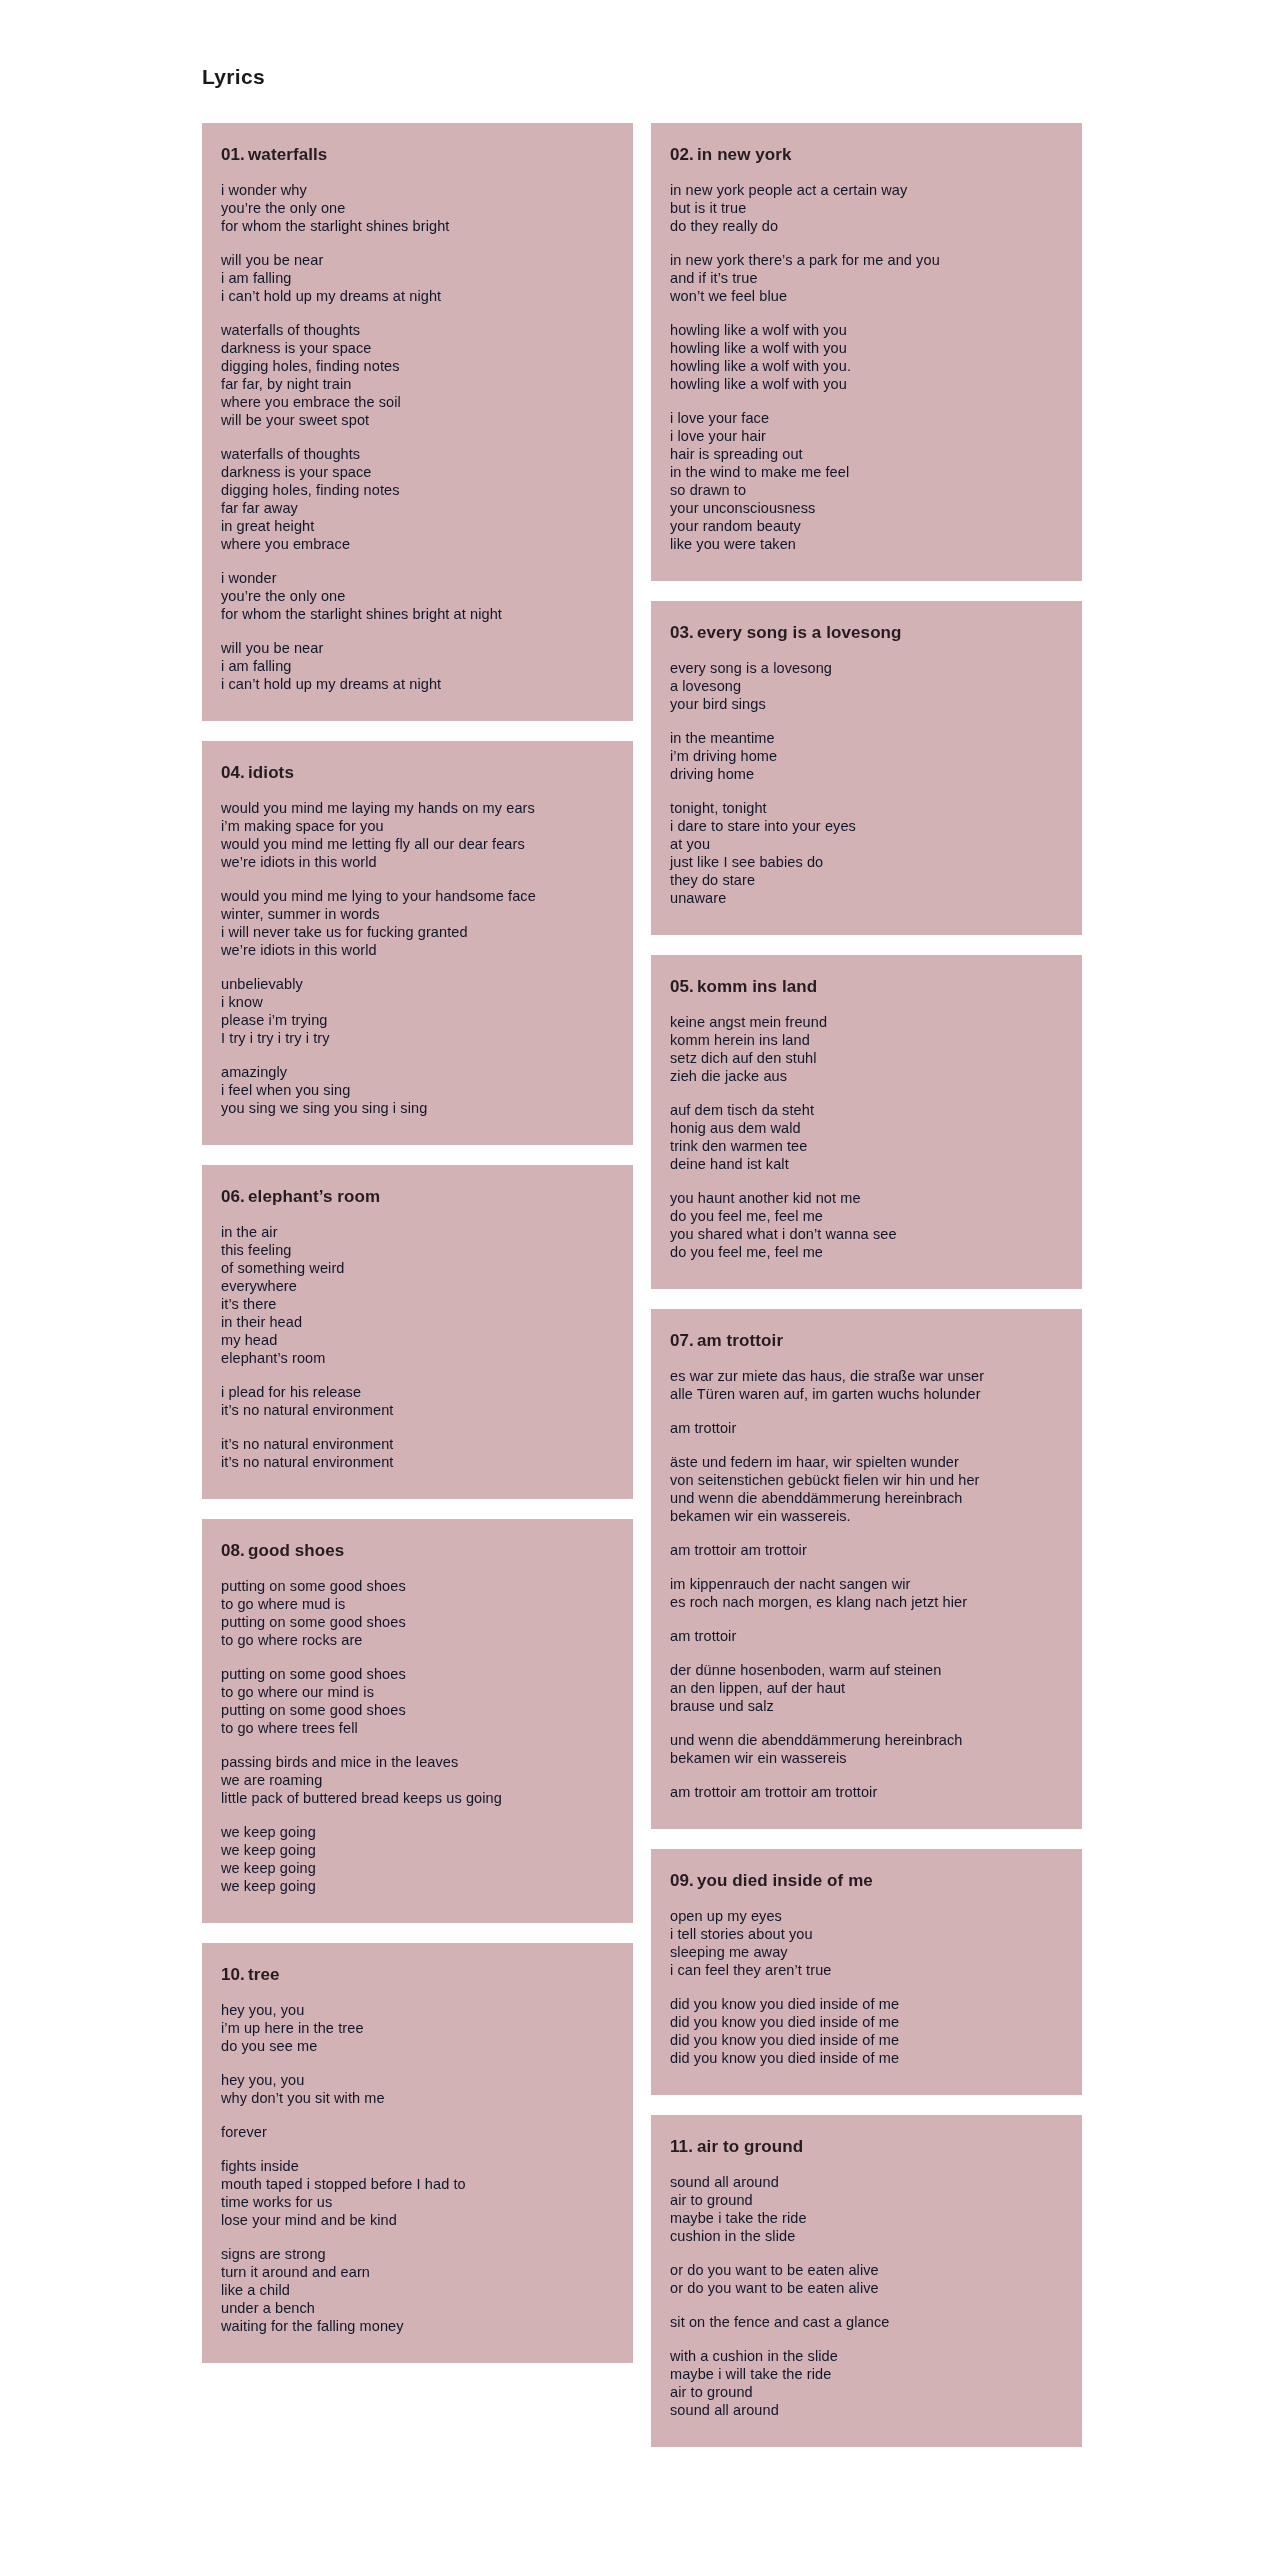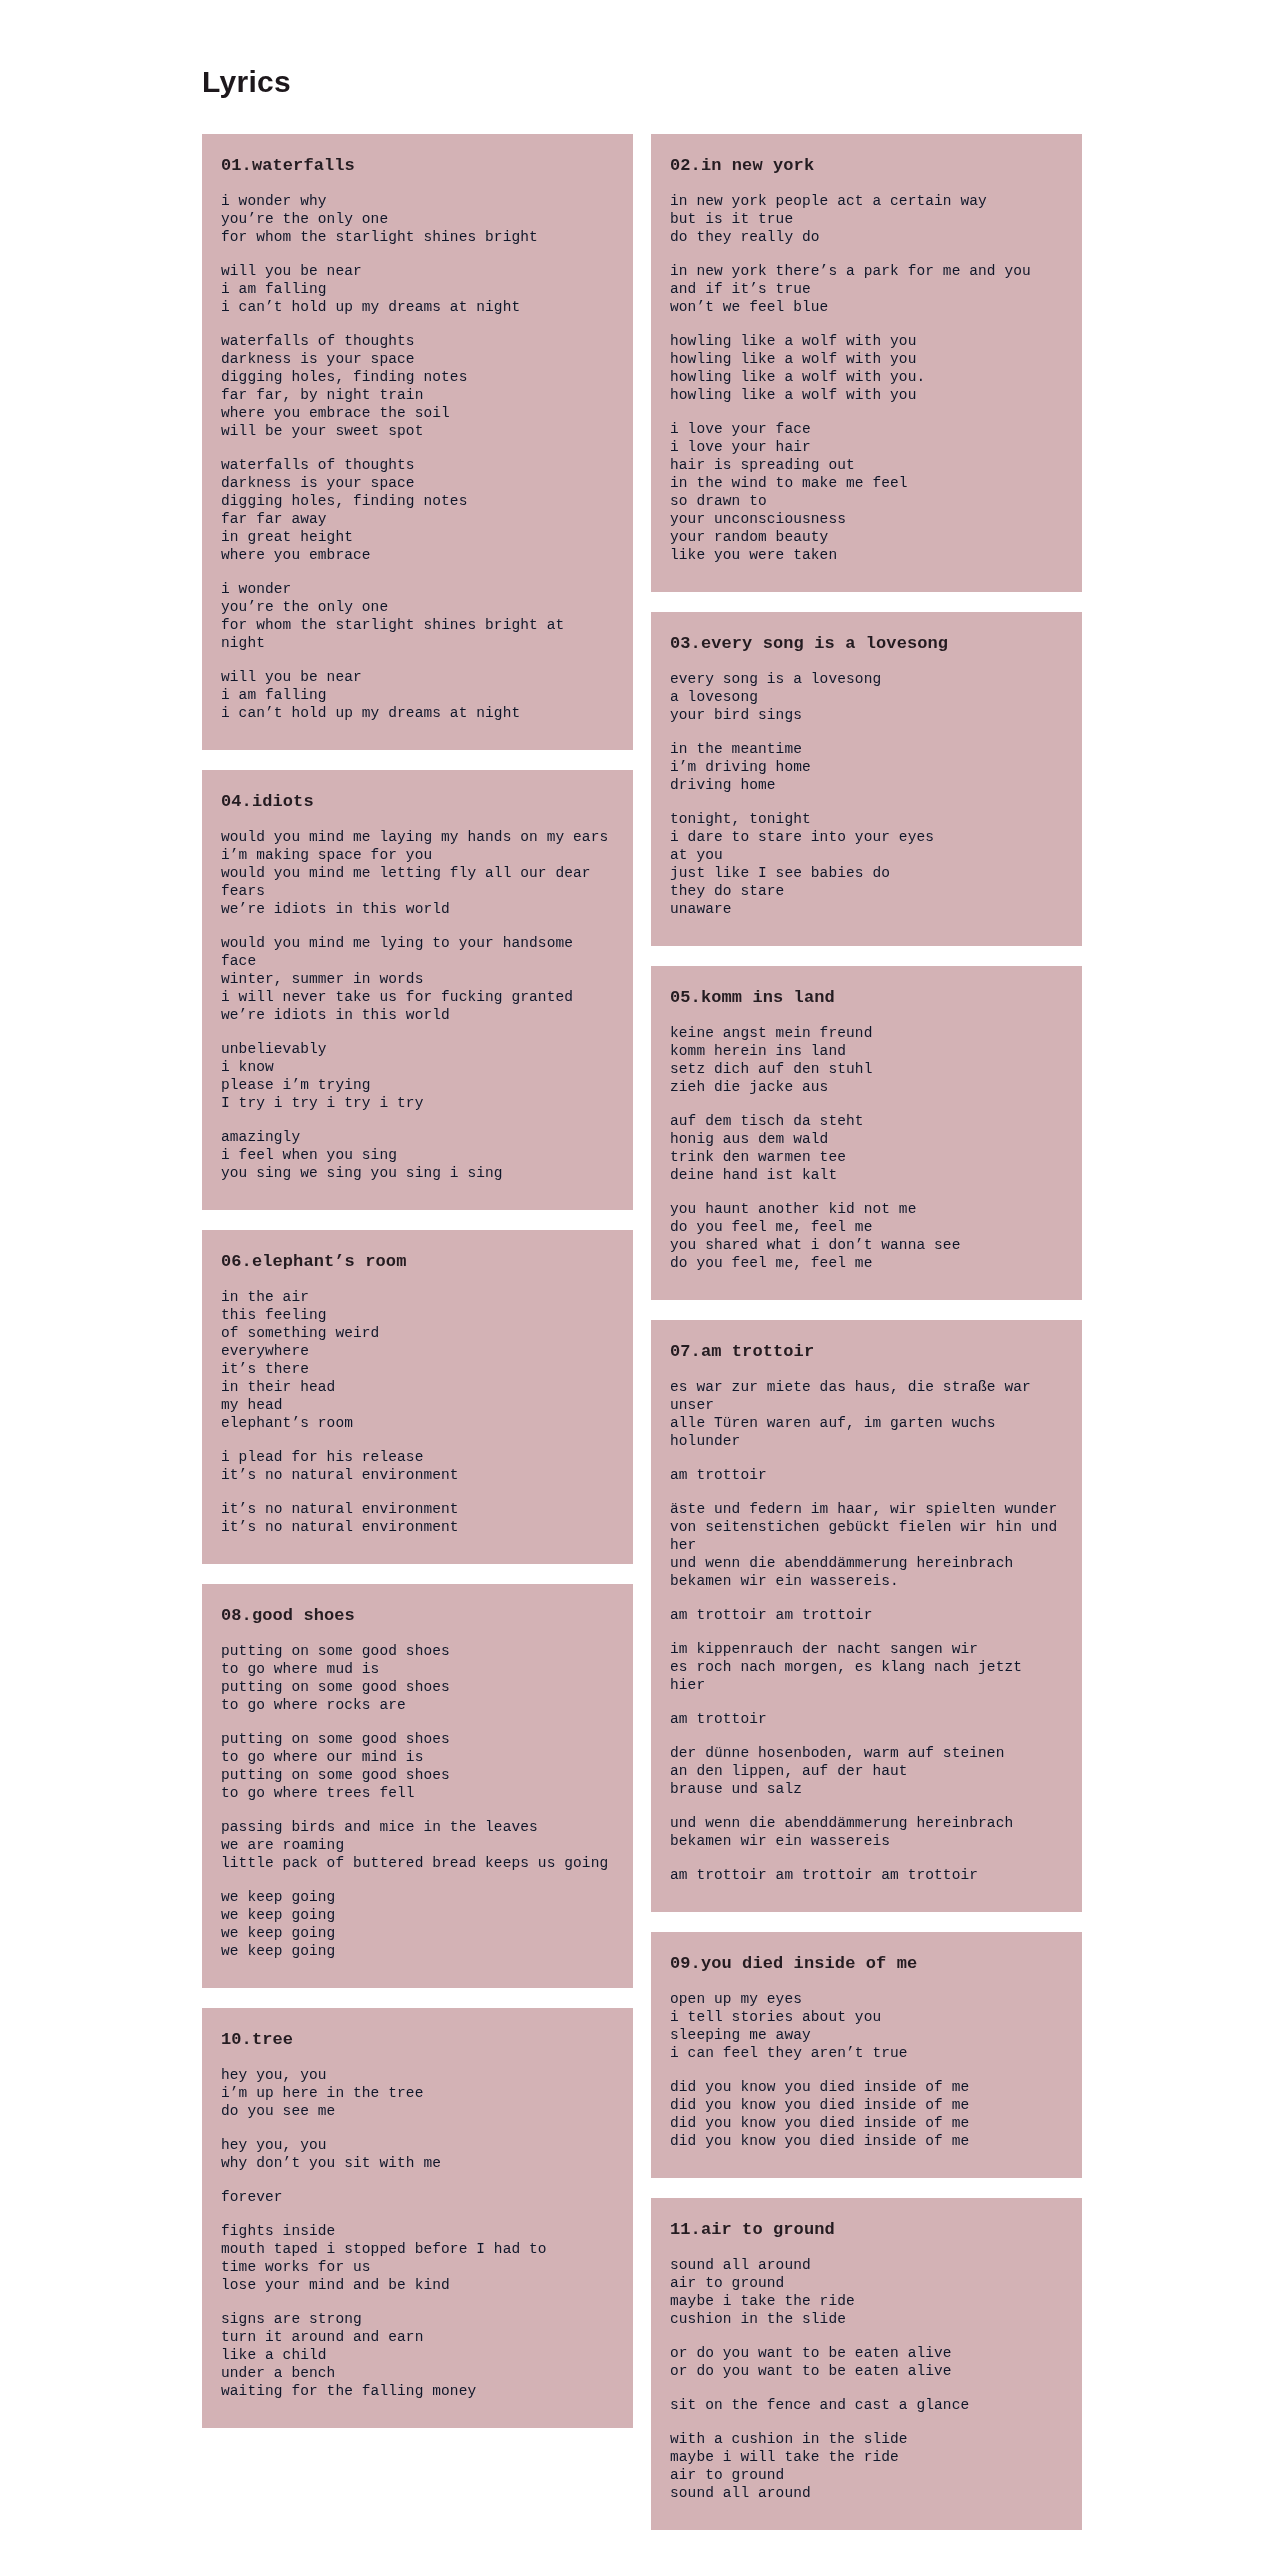--- a/index.html
+++ b/index.html
@@ -12,38 +12,37 @@
     min-height: 2560px;
     font-family: "Liberation Sans", sans-serif;
     -webkit-font-smoothing: antialiased;
   }
   * { box-sizing: border-box; }
 
   .page {
     padding: 64px 206px 40px 202px;
   }
   .page-title {
-    font-size: 30px;
+    font-size: 21px;
     font-weight: 700;
     color: #1d181c;
     letter-spacing: 0.3px;
     margin: 0 0 34px 0;
     line-height: 1.2;
   }
   .columns {
     display: flex;
     gap: 18px;
     align-items: flex-start;
   }
   .column {
     width: 431px;
     display: flex;
     flex-direction: column;
     gap: 20px;
-    font-family: Liberation Mono, monospace;
   }
   .card {
     background: #d3b2b5;
     width: 100%;
     padding: 22px 24px 28px 19px;
   }
   .card-heading {
     display: flex;
     font-size: 17px;
     font-weight: 700;

